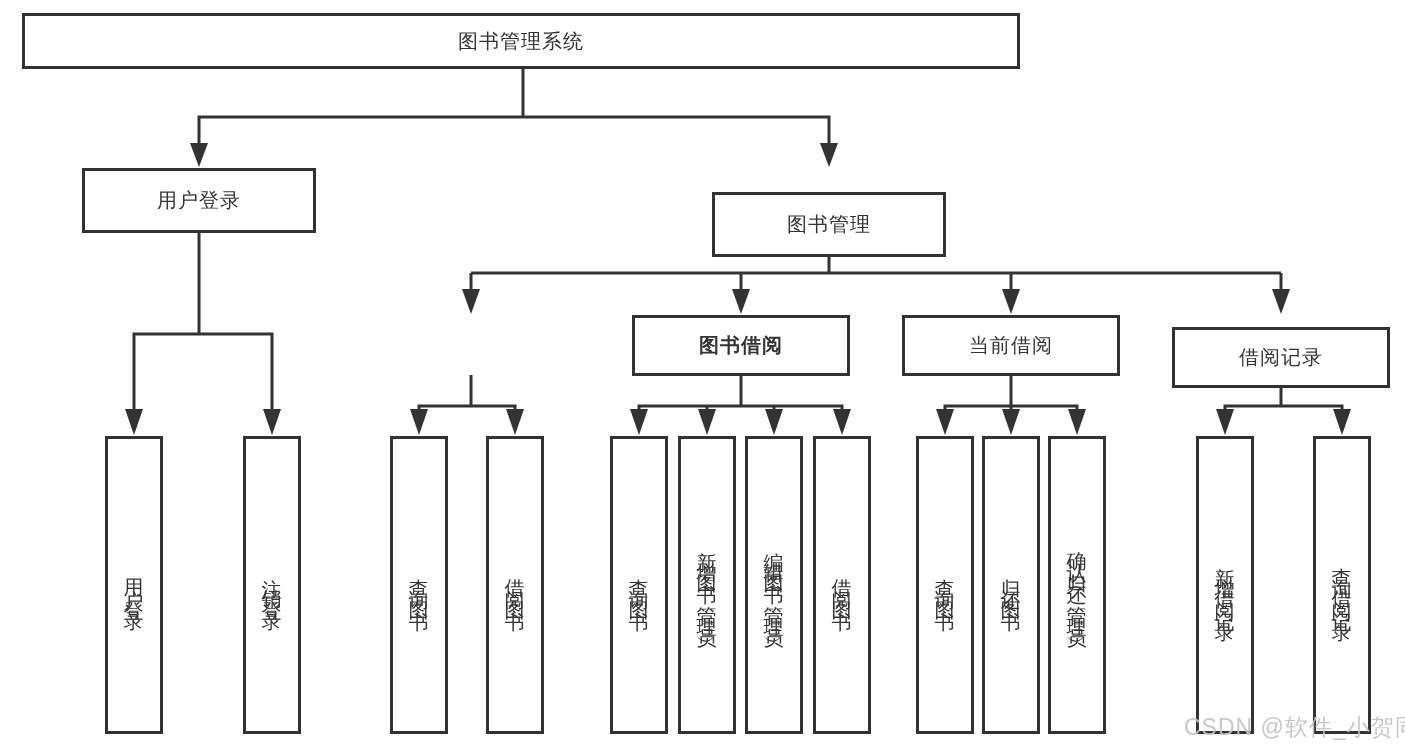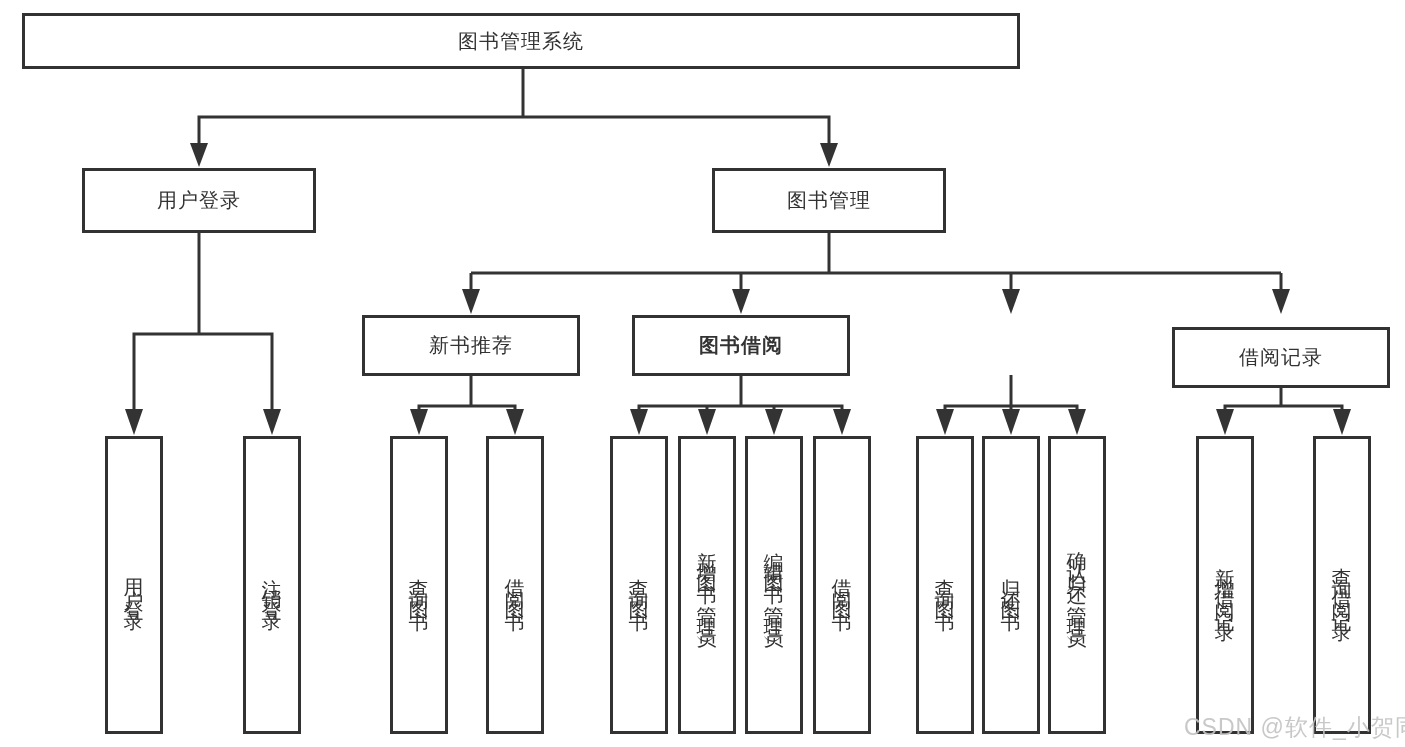--- a/index.html
+++ b/index.html
@@ -119,24 +119,24 @@
       <polyline points="1281,375 1281,406"></polyline>
       <polyline points="1225,414 1225,406 1342,406 1342,414"></polyline>
       <polygon points="1216,409 1234,409 1225,435" fill="#333333" stroke="none"></polygon>
       <polygon points="1333,409 1351,409 1342,435" fill="#333333" stroke="none"></polygon>
     </g>
   </svg>
 
   <div class="box" style="left:22px; top:13px; width:998px; height:56px;">图书管理系统</div>
 
   <div class="box l2" style="left:82px;">用户登录</div>
-  <div class="box l2" style="left:712px;">图书管理</div>
+  <div class="box l2" style="left:712px;margin-top:24px;">图书管理</div>
 
-  <div class="box l3" style="left:362px;">新书推荐</div>
   <div class="box l3" style="left:632px;font-weight:bold;">图书借阅</div>
+  <div class="box l3" style="left:902px;">当前借阅</div>
   <div class="box l3" style="left:1172px;margin-top:12px;">借阅记录</div>
 
   <div class="box vbox" style="left:105px;">用户登录</div>
   <div class="box vbox" style="left:243px;">注销登录</div>
 
   <div class="box vbox" style="left:390px;">查询图书</div>
   <div class="box vbox" style="left:486px;">借阅图书</div>
 
   <div class="box vbox" style="left:610px;">查询图书</div>
   <div class="box vbox" style="left:678px;">新增图书（管理员）</div>

